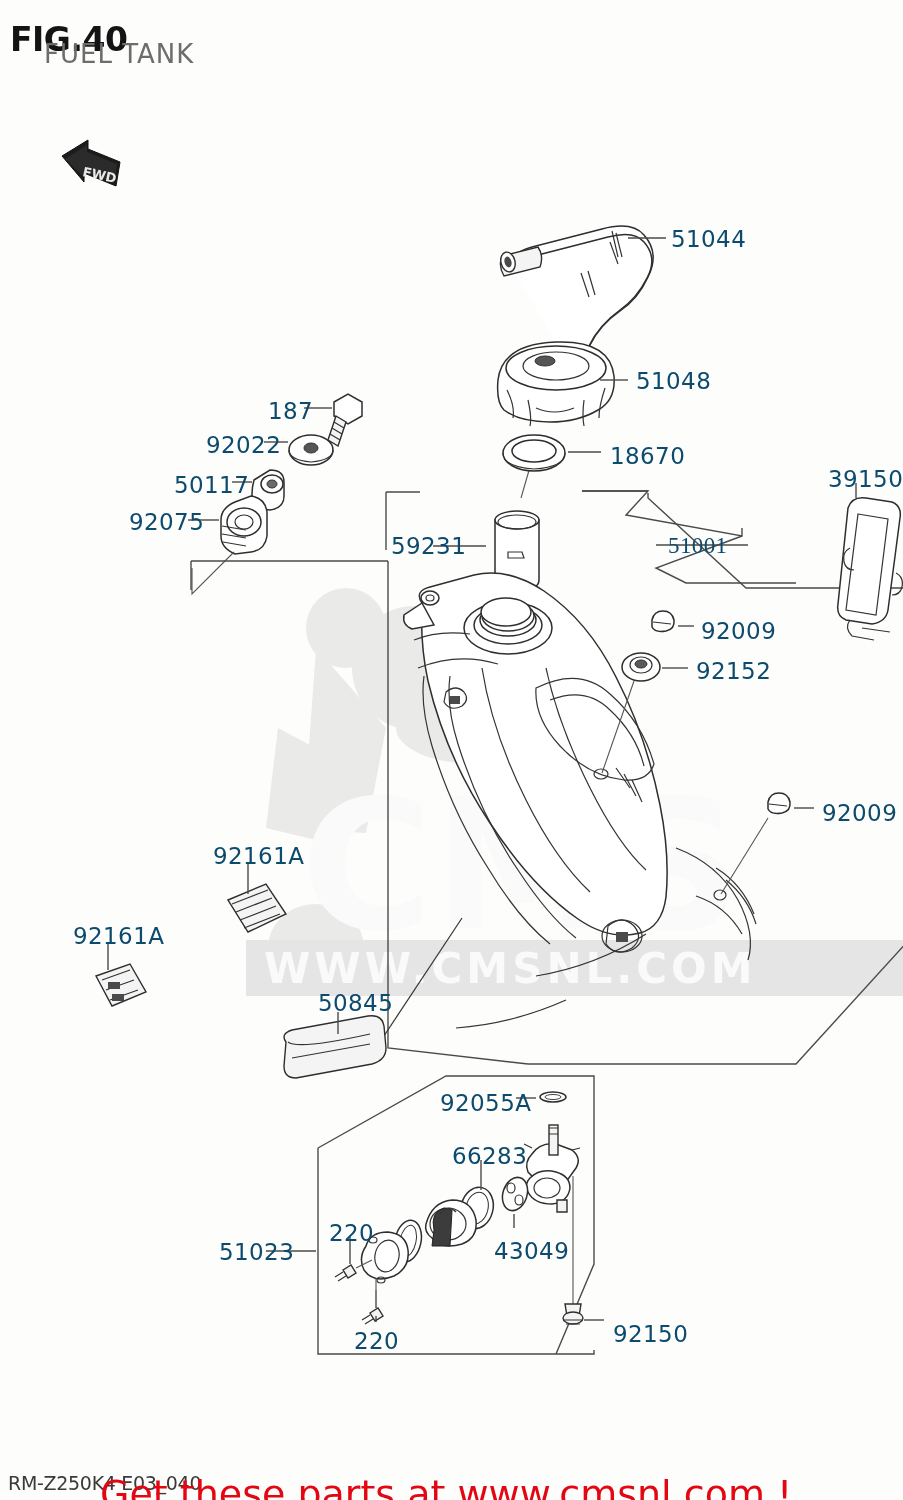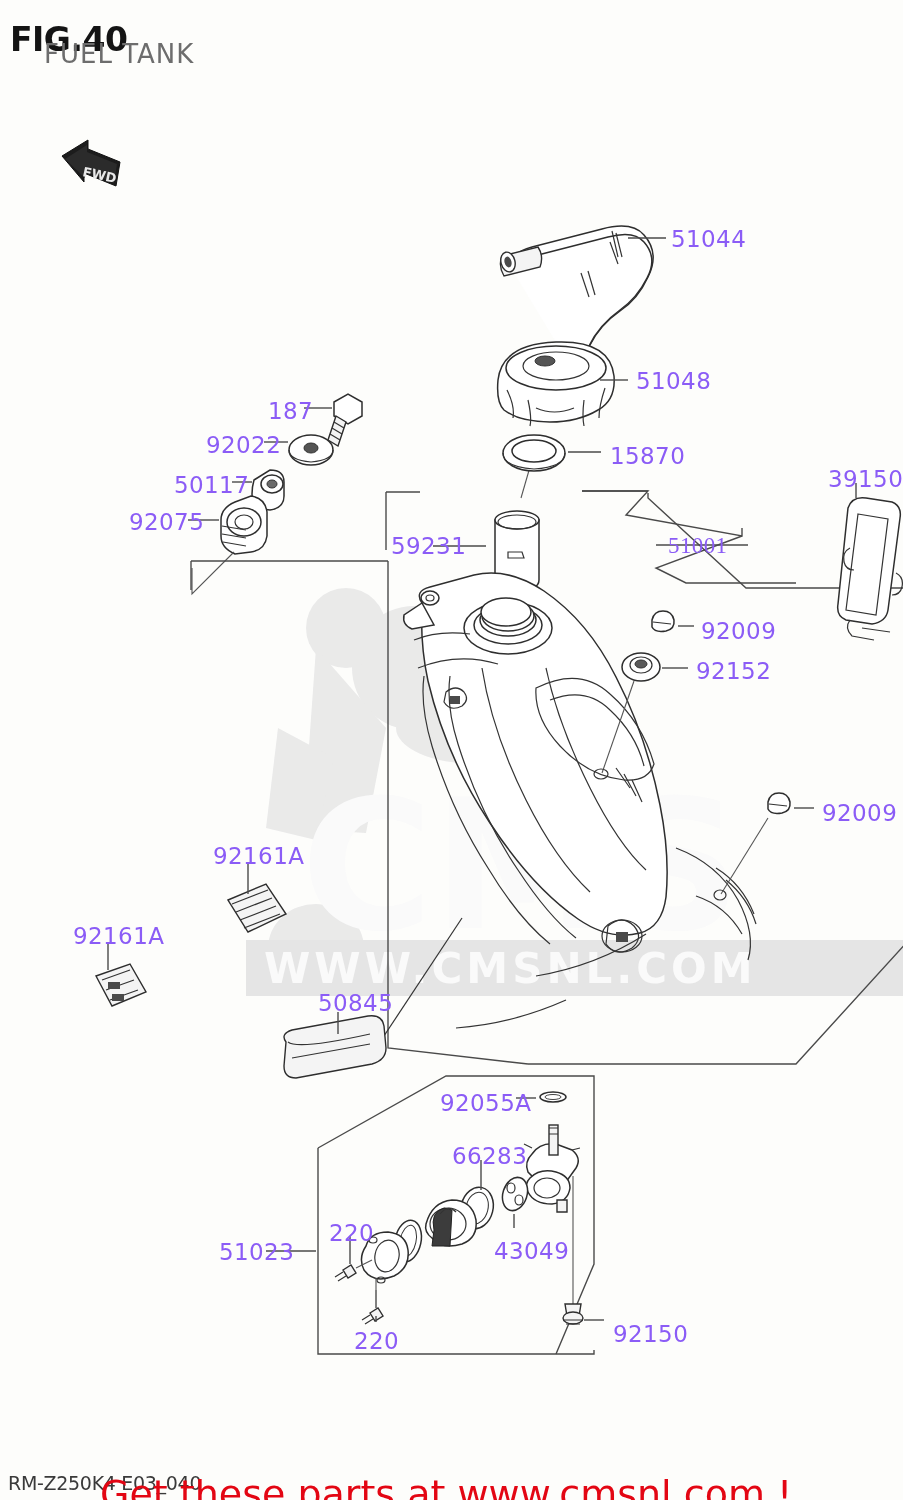--- a/index.html
+++ b/index.html
@@ -48,21 +48,21 @@
     left:84px; top:1444px;
     font-size:38px;
     color:#e30613;
     white-space:nowrap;
     font-family:"DejaVu Sans", sans-serif;
   }
 
   
   .lbl{
     font-size:23px;
-    color:#8b5cf6;
+    color:#0c4a6e;
     white-space:nowrap;
     letter-spacing:0.4px;
     font-family:"DejaVu Sans", sans-serif;
   }
 
   
   svg.layer{position:absolute;left:0;top:0;width:903px;height:1500px;overflow:visible;}
   .ln{stroke:#4a4a4a;stroke-width:1.4;fill:none;}
   .ln-thin{stroke:#555;stroke-width:1.1;fill:none;}
   .box{stroke:#4a4a4a;stroke-width:1.4;fill:none;}
@@ -361,21 +361,21 @@
 
   </svg>
 
   <div id="callout-labels">
       <div class="abs lbl" style="left: 655px; top: 198px;">51044</div>
       <div class="abs lbl" style="left: 620px; top: 340px;">51048</div>
       <div class="abs lbl" style="left: 252px; top: 370px;">187</div>
       <div class="abs lbl" style="left: 190px; top: 404px; text-align: right;">92022</div>
       <div class="abs lbl" style="left: 158px; top: 444px;">50117</div>
       <div class="abs lbl" style="left: 113px; top: 481px;">92075</div>
-      <div class="abs lbl" style="left: 594px; top: 415px;">15870</div>
+      <div class="abs lbl" style="left: 594px; top: 415px;">18670</div>
       <div class="abs lbl" style="left: 375px; top: 505px;">59231</div>
       <div class="abs lbl" style="left: 652px; top: 505px; font-family: Liberation Serif, serif;">51001</div>
       <div class="abs lbl" style="left: 812px; top: 438px;">39150</div>
       <div class="abs lbl" style="left: 685px; top: 590px;">92009</div>
       <div class="abs lbl" style="left: 680px; top: 630px;">92152</div>
       <div class="abs lbl" style="left: 806px; top: 772px;">92009</div>
       <div class="abs lbl" style="left: 197px; top: 815px;">92161A</div>
       <div class="abs lbl" style="left: 57px; top: 895px;">92161A</div>
       <div class="abs lbl" style="left: 302px; top: 962px;">50845</div>
       <div class="abs lbl" style="left: 424px; top: 1062px;">92055A</div>

